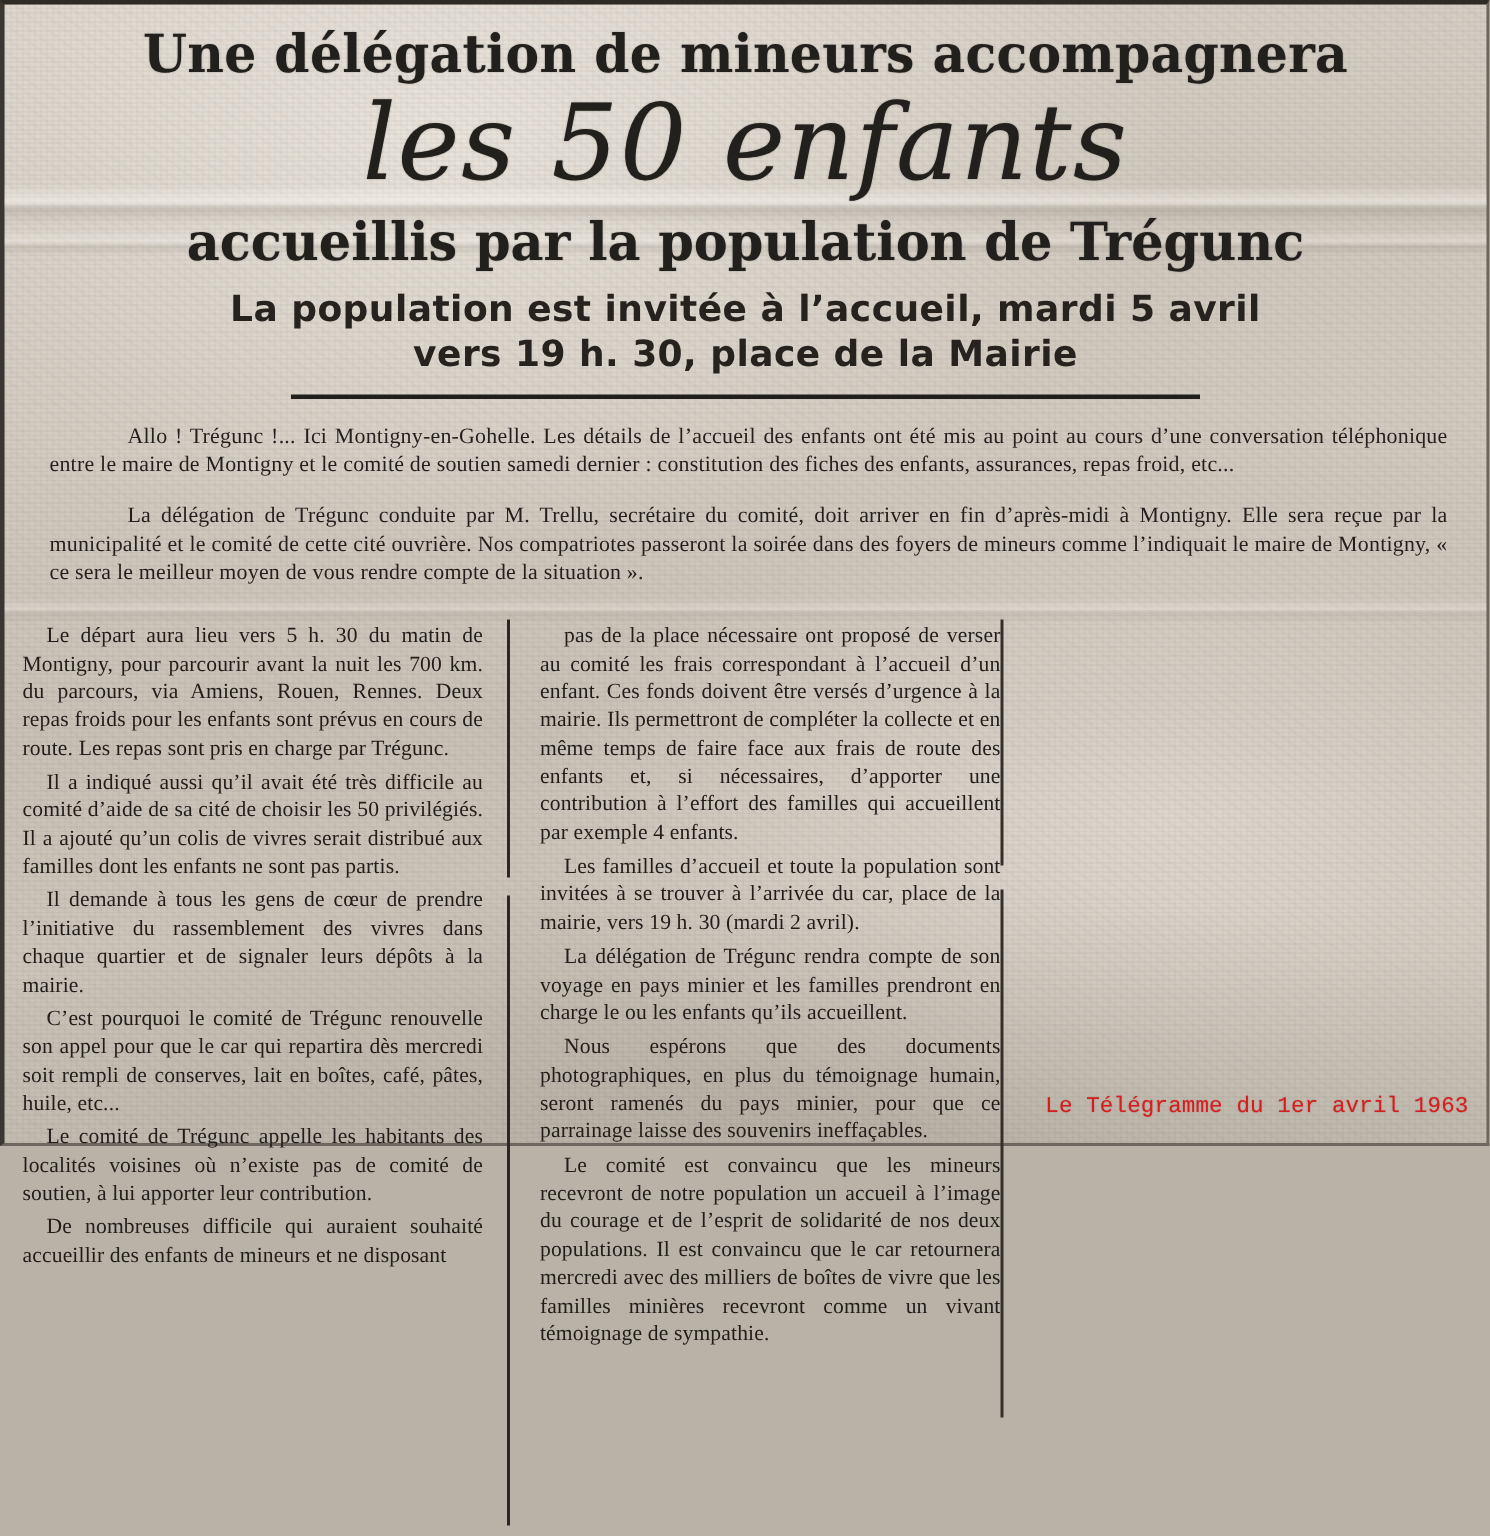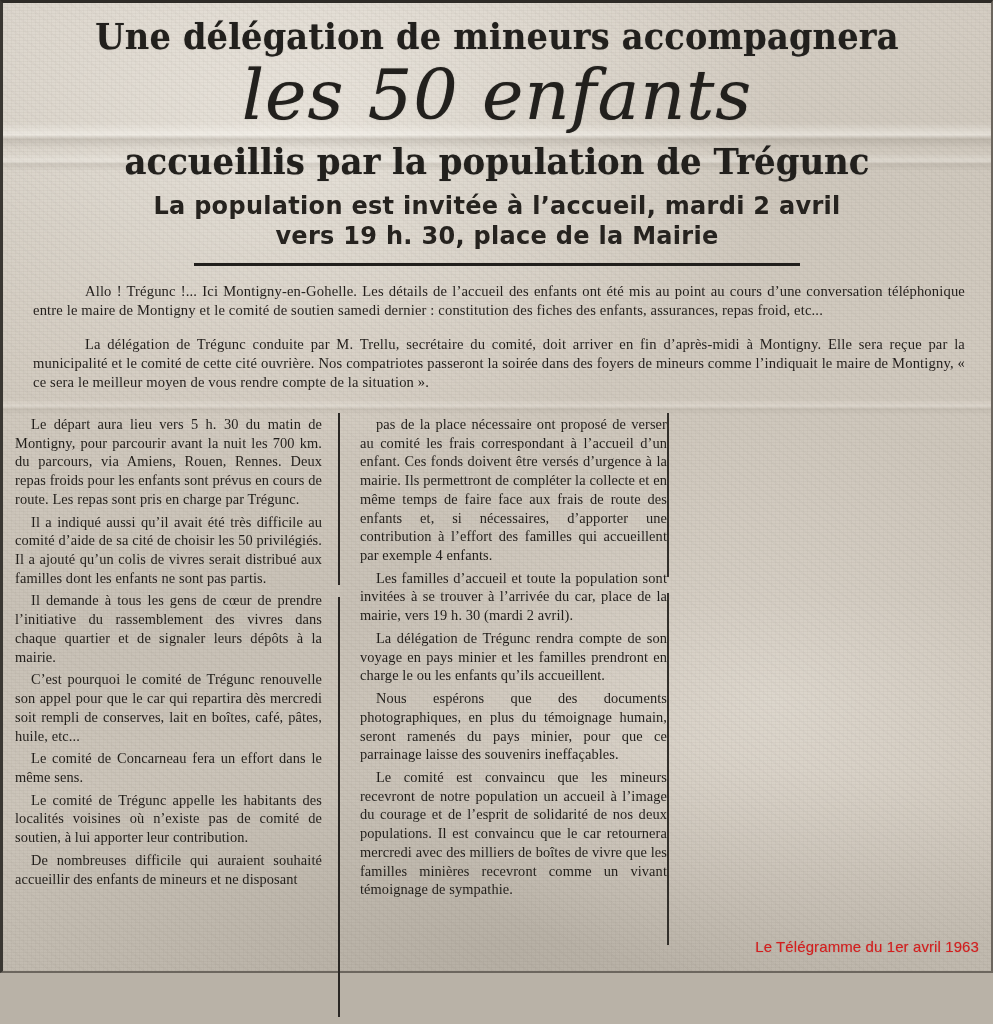--- a/index.html
+++ b/index.html
@@ -4,21 +4,21 @@
 <style>
   html,body{margin:0;padding:0;}
   body{
     width:993px;height:1024px;
     background:#b9b2a7;
     font-family:"Liberation Serif", serif;
     overflow:hidden;
   }
   .clipping{
     position:relative;
-    width:993px;height:973px;
+    width:993px;height:764px;
     box-sizing:border-box;
     background:
       radial-gradient(ellipse 70% 50% at 30% 12%, rgba(255,252,245,.50), rgba(255,252,245,0) 70%),
       radial-gradient(ellipse 60% 40% at 78% 72%, rgba(247,243,234,.40), rgba(247,243,234,0) 72%),
       radial-gradient(ellipse 80% 30% at 50% 98%, rgba(150,142,130,.30), rgba(150,142,130,0) 75%),
       linear-gradient(178deg,#d6cfc4 0%,#cfc8bc 22%,#d2cabe 38%,#c9c1b5 62%,#cdc5b9 80%,#c4bcb0 100%);
     border-top:3px solid #2e2b27;
     border-left:3px solid #3a3732;
     border-right:2px solid #6c665d;
     border-bottom:2px solid #6c665d;
@@ -128,21 +128,21 @@
     background:
       linear-gradient(#33302b,#33302b) no-repeat,
       linear-gradient(#33302b,#33302b) no-repeat;
     background-size:2px 164px, 2px 352px;
     background-position:0 0, 0 180px;
   }
 
   
   .credit{
     position:absolute;right:12px;bottom:16px;
-    font-family:Liberation Sans, sans-serif;
+    font-family:Liberation Mono, monospace;
     font-size:15px;font-weight:400;
     color:#e01b1b;
     letter-spacing:.1px;
     text-shadow:0 0 1px rgba(150,10,10,.35);
   }
   .blank-zone{
     position:absolute;left:670px;top:408px;width:318px;height:560px;
   }
 </style>
 </head>
@@ -153,38 +153,37 @@
   <div class="grain"></div>
   <div class="fold f1"></div>
   <div class="fold f2"></div>
   <div class="fold f3"></div>
 
   <div class="head">
     <div class="kicker">Une délégation de mineurs accompagnera</div>
     <div class="banner">les 50 enfants</div>
     <div class="subline">accueillis par la population de Trégunc</div>
     <div class="standfirst">
-      <div>La population est invitée à l’accueil, mardi 2 avril</div>
+      <div>La population est invitée à l’accueil, mardi 5 avril</div>
       <div>vers 19 h. 30, place de la Mairie</div>
     </div>
     <div class="rule"></div>
   </div>
 
   <div class="lead">
     <p>Allo ! Trégunc !... Ici Montigny-en-Gohelle. Les détails de l’accueil des enfants ont été mis au point au cours d’une conversation téléphonique entre le maire de Montigny et le comité de soutien samedi dernier : constitution des fiches des enfants, assurances, repas froid, etc...</p>
     <p>La délégation de Trégunc conduite par M. Trellu, secrétaire du comité, doit arriver en fin d’après-midi à Montigny. Elle sera reçue par la municipalité et le comité de cette cité ouvrière. Nos compatriotes passeront la soirée dans des foyers de mineurs comme l’indiquait le maire de Montigny, « ce sera le meilleur moyen de vous rendre compte de la situation ».</p>
   </div>
 
   <div class="cols">
     <div class="col col-left">
       <p>Le départ aura lieu vers 5 h. 30 du matin de Montigny, pour parcourir avant la nuit les 700 km. du parcours, via Amiens, Rouen, Rennes. Deux repas froids pour les enfants sont prévus en cours de route. Les repas sont pris en charge par Trégunc.</p>
       <p>Il a indiqué aussi qu’il avait été très difficile au comité d’aide de sa cité de choisir les 50 privilégiés. Il a ajouté qu’un colis de vivres serait distribué aux familles dont les enfants ne sont pas partis.</p>
       <p>Il demande à tous les gens de cœur de prendre l’initiative du rassemblement des vivres dans chaque quartier et de signaler leurs dépôts à la mairie.</p>
       <p>C’est pourquoi le comité de Trégunc renouvelle son appel pour que le car qui repartira dès mercredi soit rempli de conserves, lait en boîtes, café, pâtes, huile, etc...</p>
-      <p>Le comité de Concarneau fera un effort dans le même sens.</p>
       <p>Le comité de Trégunc appelle les habitants des localités voisines où n’existe pas de comité de soutien, à lui apporter leur contribution.</p>
       <p>De nombreuses difficile qui auraient souhaité accueillir des enfants de mineurs et ne disposant</p>
     </div>
     <div class="colrule gapped"></div>
     <div class="col col-right">
       <p>pas de la place nécessaire ont proposé de verser au comité les frais correspondant à l’accueil d’un enfant. Ces fonds doivent être versés d’urgence à la mairie. Ils permettront de compléter la collecte et en même temps de faire face aux frais de route des enfants et, si nécessaires, d’apporter une contribution à l’effort des familles qui accueillent par exemple 4 enfants.</p>
       <p>Les familles d’accueil et toute la population sont invitées à se trouver à l’arrivée du car, place de la mairie, vers 19 h. 30 (mardi 2 avril).</p>
       <p>La délégation de Trégunc rendra compte de son voyage en pays minier et les familles prendront en charge le ou les enfants qu’ils accueillent.</p>
       <p>Nous espérons que des documents photographiques, en plus du témoignage humain, seront ramenés du pays minier, pour que ce parrainage laisse des souvenirs ineffaçables.</p>
       <p>Le comité est convaincu que les mineurs recevront de notre population un accueil à l’image du courage et de l’esprit de solidarité de nos deux populations. Il est convaincu que le car retournera mercredi avec des milliers de boîtes de vivre que les familles minières recevront comme un vivant témoignage de sympathie.</p>

